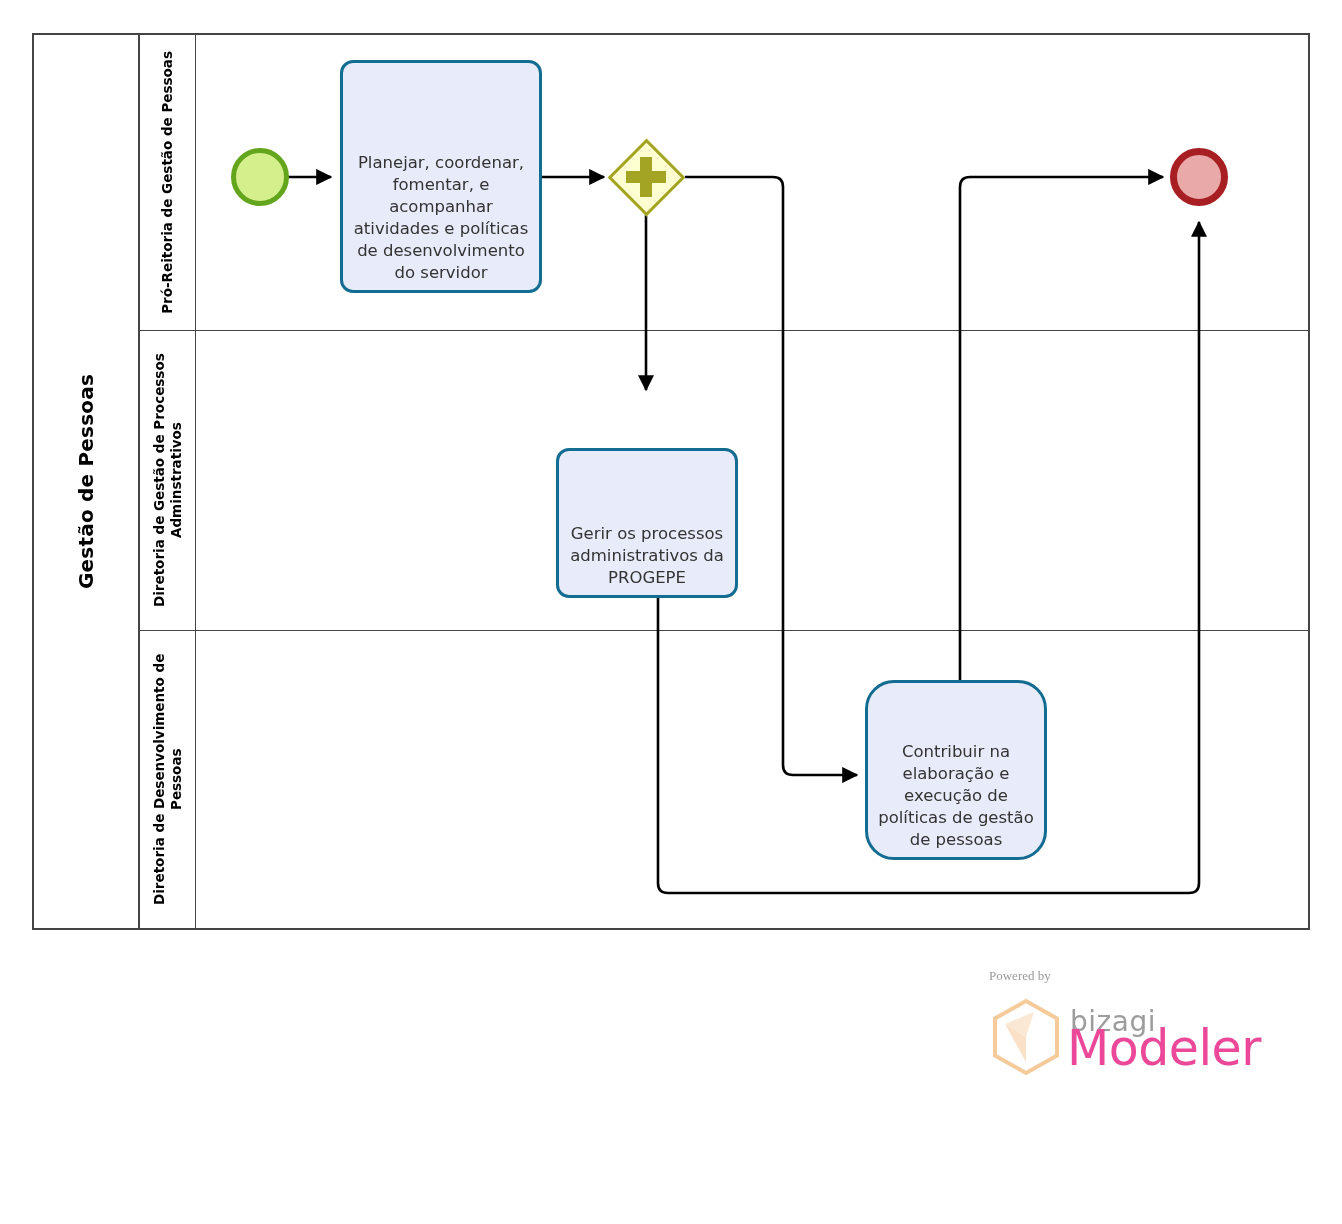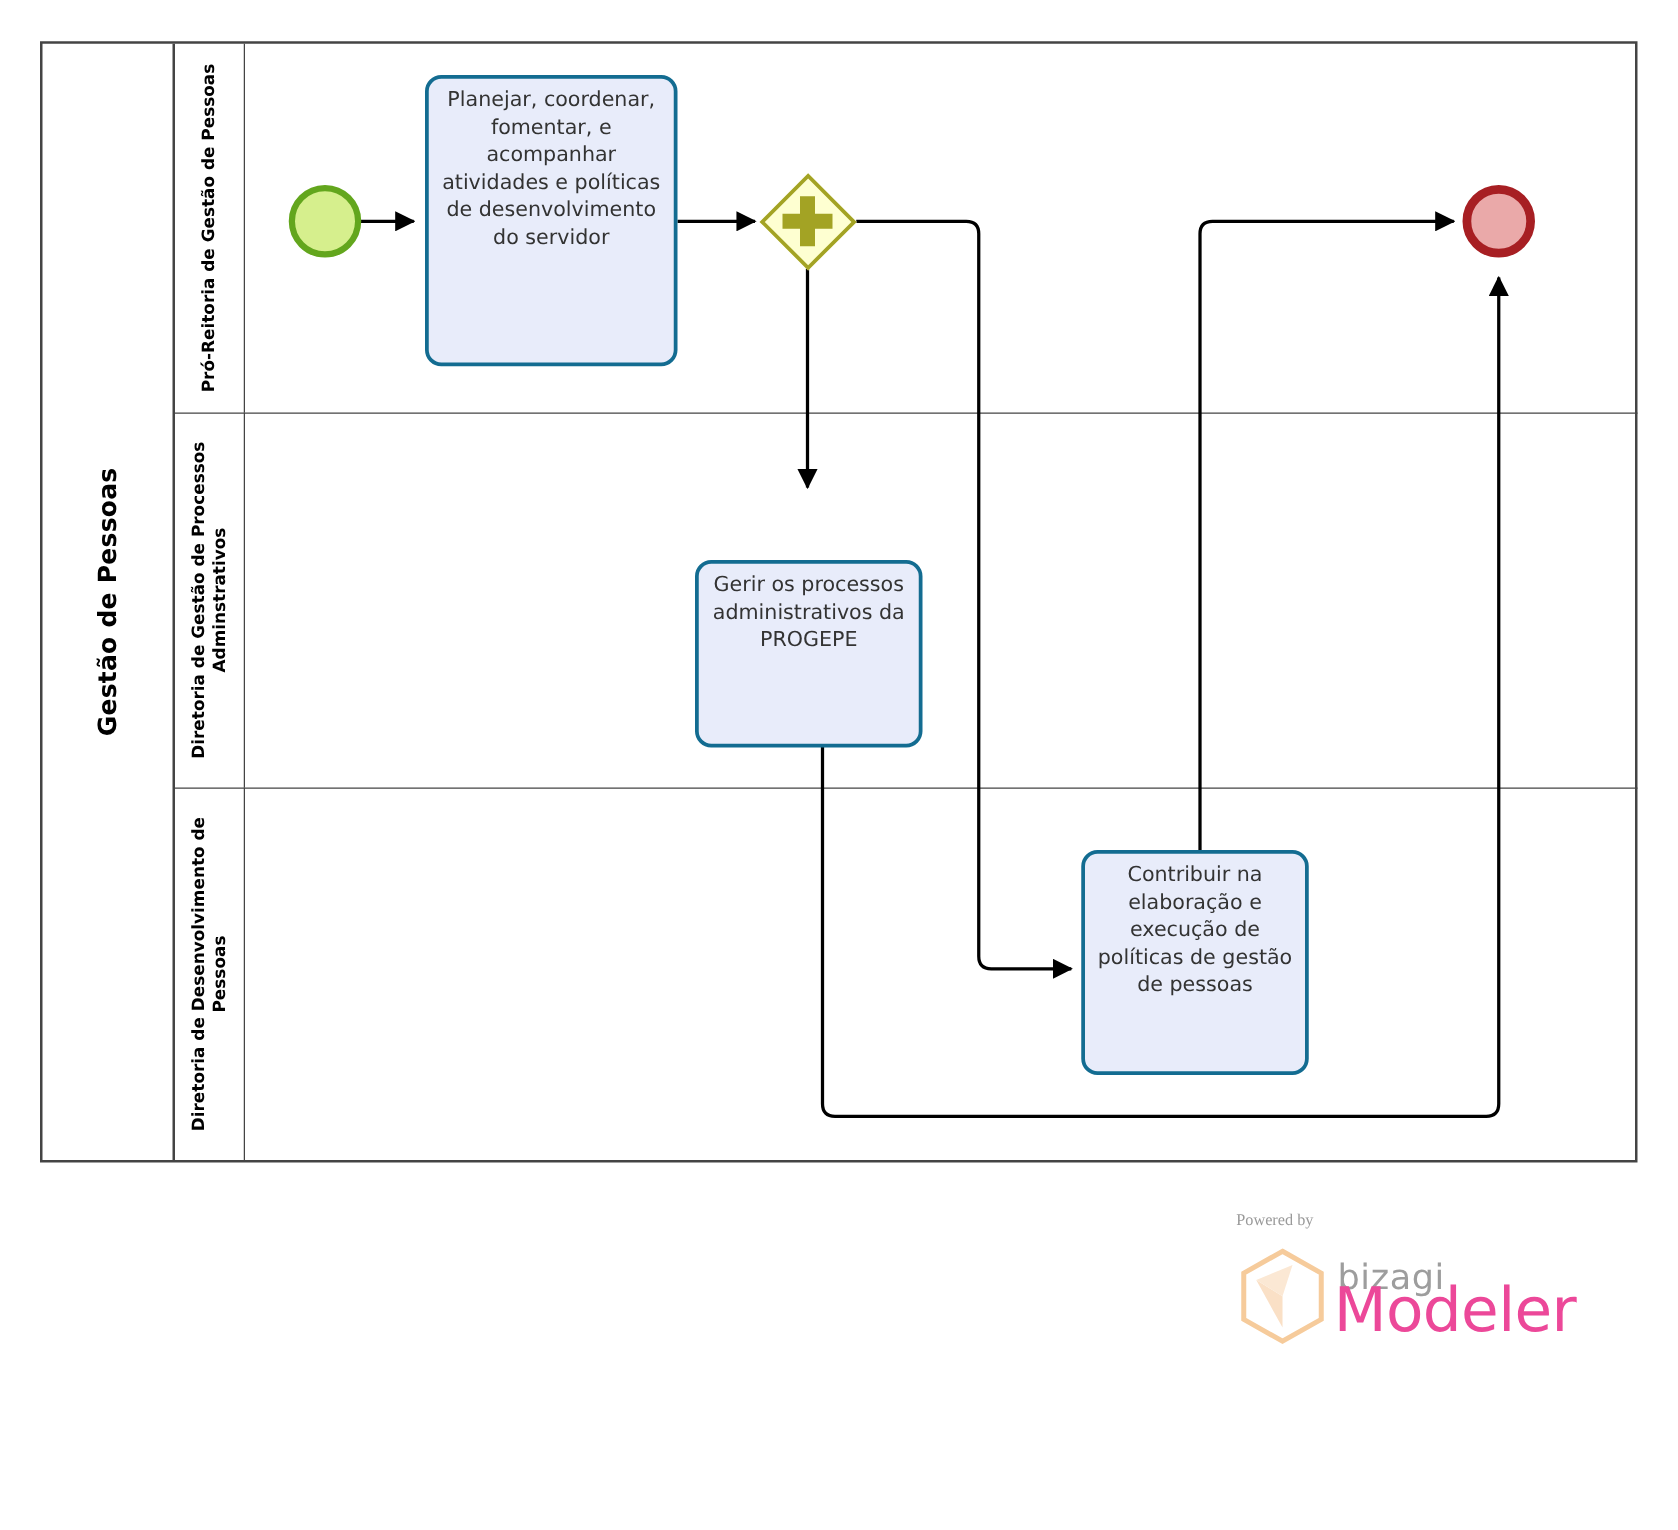--- a/index.html
+++ b/index.html
@@ -51,21 +51,21 @@
   }
   .event.start{
     width:58px;height:58px;background:#d6ef8d;border:5px solid #63a61d;
   }
   .event.end{
     width:58px;height:58px;background:#eaa9a9;border:7px solid #a71f23;
   }
   .task{
     position:absolute;box-sizing:border-box;
     background:#e8ecfa;border:3px solid #136c91;border-radius:13px;
-    display:flex;align-items:flex-start;justify-content:center;
+    display:flex;align-items:flex-end;justify-content:center;
     text-align:center;color:#333333;font-size:16.5px;line-height:1.33;
     padding:6px 8px;
   }
   .gateway{
     position:absolute;width:78px;height:78px;
   }
   .gateway .diamond{
     position:absolute;left:50%;top:50%;width:55px;height:55px;
     margin:-27.5px 0 0 -27.5px;
     background:#feffd1;border:3px solid #a3a324;
@@ -159,21 +159,21 @@
     <div class="plus-h"></div>
     <div class="plus-v"></div>
   </div>
 
   <div class="event end" style="left:1170px;top:148px;"></div>
 
   <div class="task" style="left:556px;top:400px;width:182px;height:150px;margin-top:48px;">
     <span>Gerir os processos administrativos da PROGEPE</span>
   </div>
 
-  <div class="task" style="left:865px;top:680px;width:182px;height:180px;">
+  <div class="task" style="left:865px;top:680px;width:182px;height:180px;border-radius:29px;">
     <span>Contribuir na elaboração e execução de políticas de gestão de pessoas</span>
   </div>
 
   <div class="watermark">
     <span class="wm-powered">Powered by</span>
 
     <svg class="wm-hex" width="72" height="78" viewBox="0 0 72 78" xmlns="http://www.w3.org/2000/svg">
       <path d="M36 3 L67 20.5 L67 57.5 L36 75 L5 57.5 L5 20.5 Z" fill="none" stroke="#f6cb9b" stroke-width="4"></path>
       <path d="M15 26 L36 39 L36 64 Z" fill="#fae0c6"></path>
       <path d="M15 26 L36 39 L44 14 Z" fill="#fbe8d4"></path>

